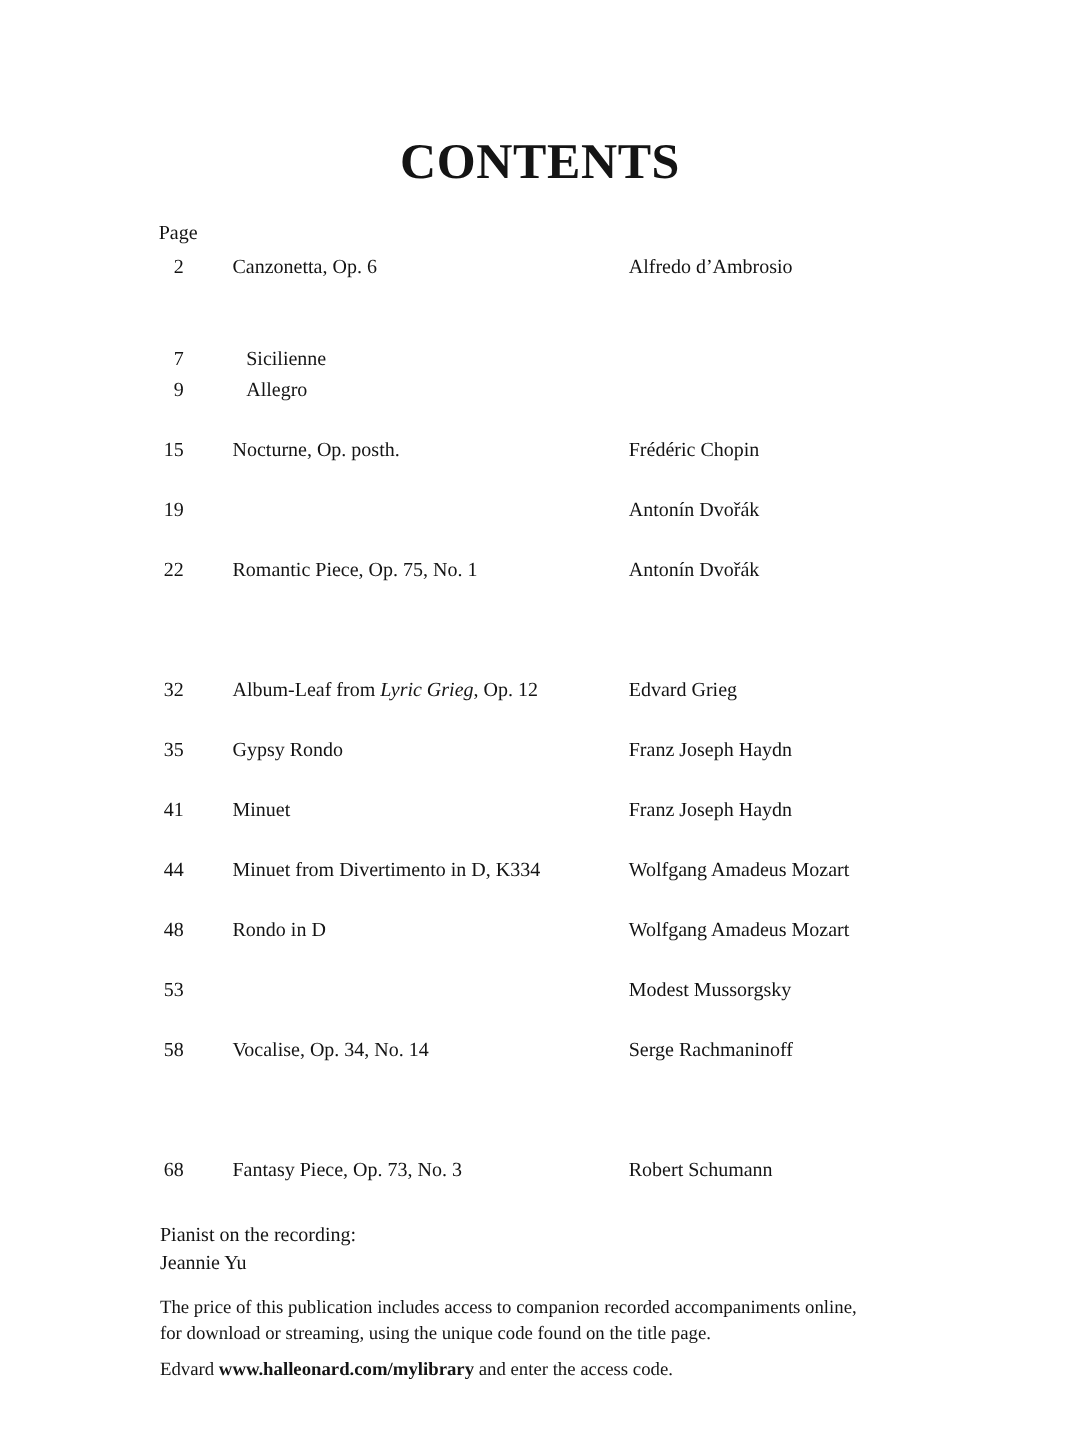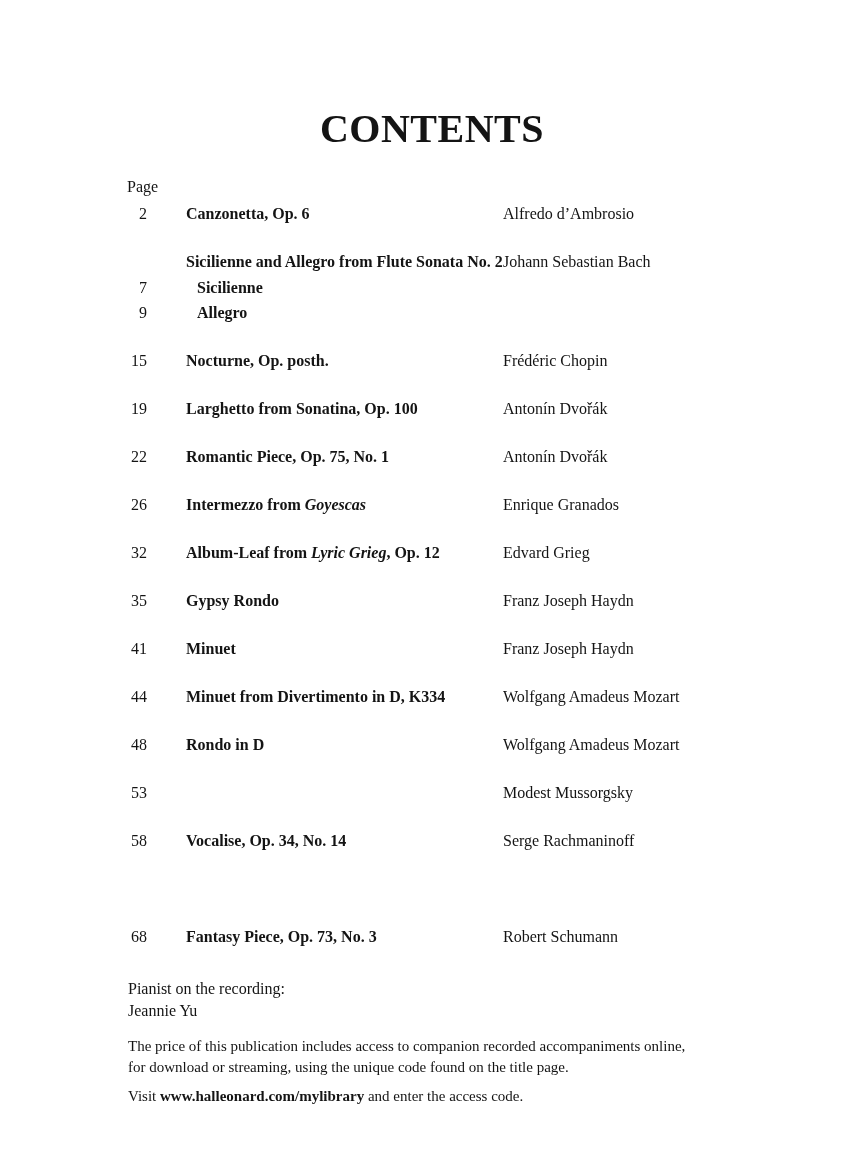--- a/index.html
+++ b/index.html
@@ -46,21 +46,20 @@
     position: absolute;
     left: 100px;
     width: 47px;
     text-align: right;
     white-space: nowrap;
   }
   .row .title {
     position: absolute;
     left: 186px;
     white-space: nowrap;
-    font-weight: bold;
   }
   .row.sub .title {
     left: 197px;
   }
   .row .composer {
     position: absolute;
     left: 503px;
     white-space: nowrap;
   }
   .footer-line {
@@ -98,25 +97,20 @@
   <div class="doc-title">CONTENTS</div>
 
   <div class="page-label">Page</div>
 
   <div class="row" style="top:204px">
     <span class="num">2</span>
     <span class="title"><span>Canzonetta, Op. 6</span><i></i><span></span></span>
     <span class="composer">Alfredo d’Ambrosio</span>
   </div>
 
-  <div class="row" style="top:252px">
-    <span class="num"></span>
-    <span class="title"><span>Sicilienne and Allegro from Flute Sonata No. 2</span><i></i><span></span></span>
-    <span class="composer">Johann Sebastian Bach</span>
-  </div>
 
   <div class="row sub" style="top:278px">
     <span class="num">7</span>
     <span class="title"><span>Sicilienne</span><i></i><span></span></span>
     <span class="composer"></span>
   </div>
 
   <div class="row sub" style="top:303px">
     <span class="num">9</span>
     <span class="title"><span>Allegro</span><i></i><span></span></span>
@@ -124,35 +118,29 @@
   </div>
 
   <div class="row" style="top:351px">
     <span class="num">15</span>
     <span class="title"><span>Nocturne, Op. posth.</span><i></i><span></span></span>
     <span class="composer">Frédéric Chopin</span>
   </div>
 
   <div class="row" style="top:399px">
     <span class="num">19</span>
-    <span class="title"><span>Larghetto from Sonatina, Op. 100</span><i></i><span></span></span>
     <span class="composer">Antonín Dvořák</span>
   </div>
 
   <div class="row" style="top:447px">
     <span class="num">22</span>
     <span class="title"><span>Romantic Piece, Op. 75, No. 1</span><i></i><span></span></span>
     <span class="composer">Antonín Dvořák</span>
   </div>
 
-  <div class="row" style="top:495px">
-    <span class="num">26</span>
-    <span class="title"><span>Intermezzo from </span><i>Goyescas</i><span></span></span>
-    <span class="composer">Enrique Granados</span>
-  </div>
 
   <div class="row" style="top:543px">
     <span class="num">32</span>
     <span class="title"><span>Album-Leaf from </span><i>Lyric Grieg</i><span>, Op. 12</span></span>
     <span class="composer">Edvard Grieg</span>
   </div>
 
   <div class="row" style="top:591px">
     <span class="num">35</span>
     <span class="title"><span>Gypsy Rondo</span><i></i><span></span></span>
@@ -196,15 +184,15 @@
   </div>
 
   <div class="footer-line" style="top:979px">Pianist on the recording:</div>
   <div class="footer-line" style="top:1001px">Jeannie Yu</div>
 
   <div class="notice">
     <span>The price of this publication includes access to companion recorded accompaniments online,</span>
     <span>for download or streaming, using the unique code found on the title page.</span>
   </div>
 
-  <div class="visit"><span>Visit </span><b>www.halleonard.com/mylibrary</b><span> and enter the access code.</span></div>
+  <div class="visit"><span>Edvard </span><b>www.halleonard.com/mylibrary</b><span> and enter the access code.</span></div>
 
 </div>
 
 </body></html>

